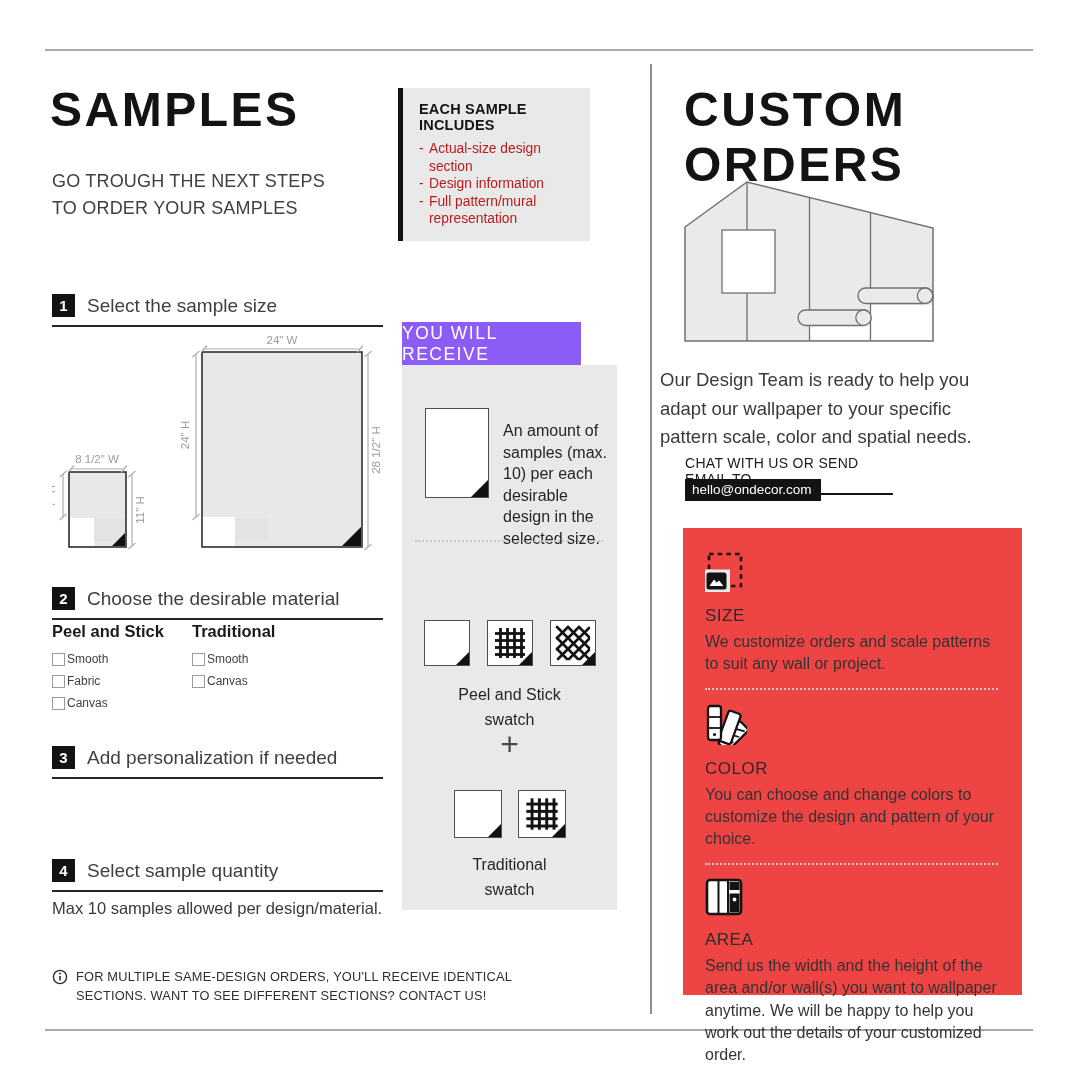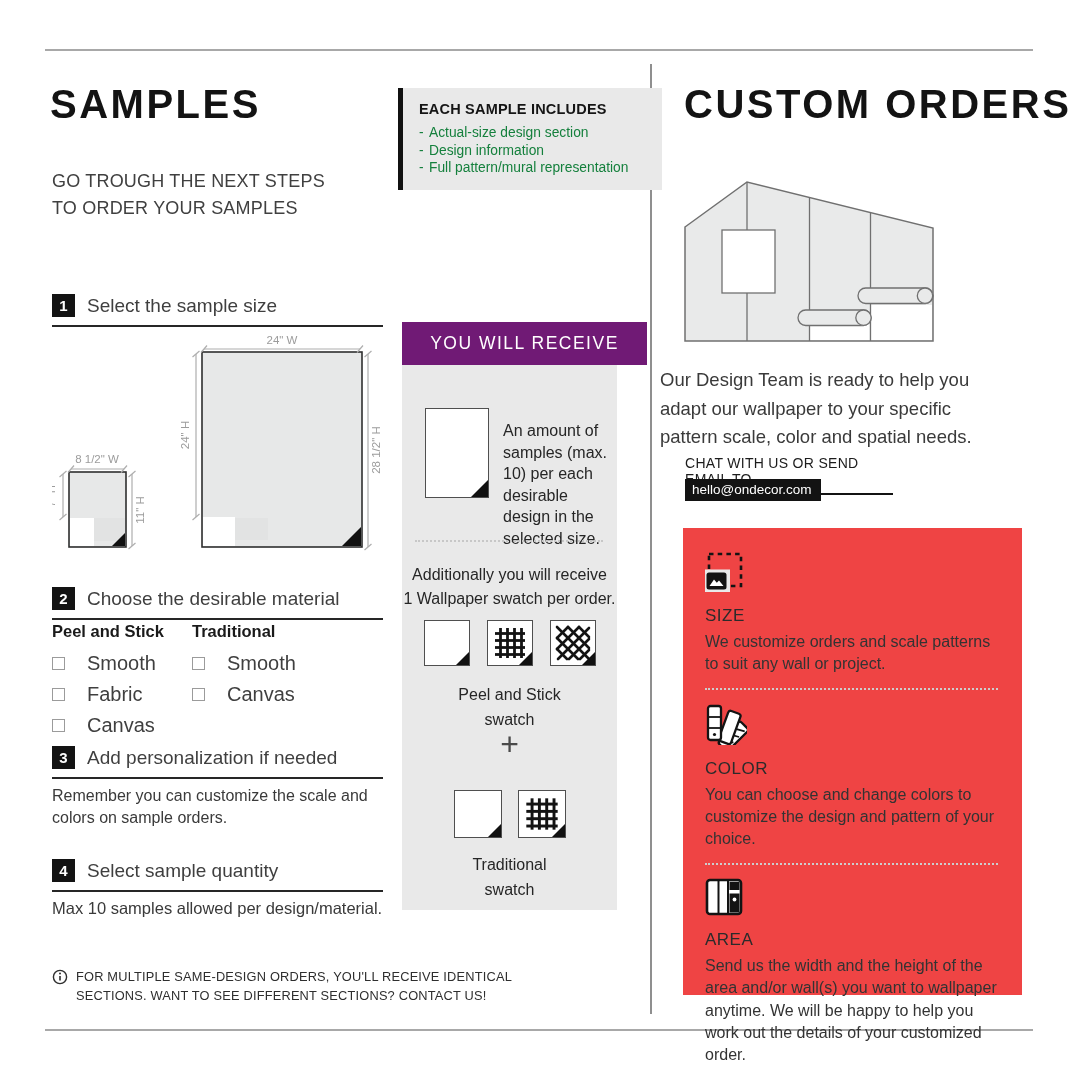--- a/index.html
+++ b/index.html
@@ -4,51 +4,51 @@
 <style>
   html,body{margin:0;padding:0;background:#fff;}
   #canvas{position:relative;width:1080px;height:1080px;background:#ffffff;
           font-family:"Liberation Sans",sans-serif;color:#2e2e2e;overflow:hidden;}
   .abs{position:absolute;}
   .preline{white-space:pre-line;}
   .rule{position:absolute;background:#a8a8a8;height:2px;width:988px;left:45px;}
   .vdivider{position:absolute;left:650px;top:64px;width:2px;height:950px;background:#8f8f8f;}
 
   
-  .big-title{font-size:40px;font-weight:600;letter-spacing:2.5px;color:#131313;}
+  .big-title{font-size:48px;font-weight:600;letter-spacing:2.5px;color:#131313;}
   .subtitle{font-size:18px;line-height:1.52;letter-spacing:.2px;color:#404040;}
 
   
-  .includes-box{left:398px;top:88px;width:264px;box-sizing:border-box;background:#e9e9e9;
+  .includes-box{left:398px;top:88px;width:192px;box-sizing:border-box;background:#e9e9e9;
     border-left:5px solid #111;padding:13px 12px 13px 16px;}
   .includes-box h2{margin:0 0 7px 0;font-size:14.5px;font-weight:700;letter-spacing:.2px;color:#151515;}
   .includes-box ul{margin:0;padding:0;list-style:none;}
-  .includes-box li{position:relative;padding-left:10px;font-size:13.8px;line-height:1.27;color:#15803d;}
+  .includes-box li{position:relative;padding-left:10px;font-size:13.8px;line-height:1.27;color:#b91c1c;}
   .includes-box li::before{content:"-";position:absolute;left:0;}
 
   
   .step-header{position:absolute;left:52px;width:331px;display:flex;gap:12px;align-items:center;
     padding-bottom:8px;border-bottom:2px solid #262626;}
   .step-num{width:23px;height:23px;background:#131313;color:#fff;font-size:15px;font-weight:700;
     display:flex;align-items:center;justify-content:center;flex:0 0 23px;}
   .step-label{font-size:19px;color:#3f3f3f;}
 
   
   .mat-title{font-size:16.5px;font-weight:700;color:#1a1a1a;margin-bottom:11px;}
-  .mat-row{display:flex;align-items:center;gap:22px;margin-bottom:8px;font-size:20px;color:#3f3f3f;}
+  .mat-row{display:flex;align-items:center;gap:2px;margin-bottom:8px;font-size:12px;color:#3f3f3f;}
   .cb{width:11px;height:11px;border:1.5px solid #9b9b9b;display:inline-block;flex:0 0 11px;}
 
   .body-text{font-size:16px;line-height:1.38;color:#3a3a3a;}
 
   
   .footer-note{left:52px;top:968px;display:flex;gap:8px;align-items:flex-start;width:470px;}
   .footer-note .txt{font-size:12.8px;line-height:1.45;letter-spacing:.2px;color:#2e2e2e;}
 
   
-  .banner{left:402px;top:322px;width:245px;height:43px;background:#701a75;color:#fff;
+  .banner{left:402px;top:322px;width:179px;height:43px;background:#8b5cf6;color:#fff;
     display:flex;align-items:center;justify-content:center;font-size:17.5px;letter-spacing:1.5px;}
   .receive-panel{left:402px;top:365px;width:215px;height:545px;background:#e9e9e9;}
   .sheet{position:absolute;background:#fff;border:1px solid #4f4f4f;}
   .fold{position:absolute;right:0;bottom:0;width:0;height:0;border-left:13px solid transparent;border-bottom:13px solid #111;}
   .fold-lg{border-left-width:17px;border-bottom-width:17px;}
   .panel-text{font-size:16px;line-height:1.35;color:#262626;}
   .dotted{border-top:2px dotted #c7c7c7;height:0;}
   .swatch{position:relative;width:44px;height:44px;background:#fff;border:1.3px solid #4f4f4f;box-sizing:content-box;}
   .swatch svg{display:block;width:100%;height:100%;}
   .center{text-align:center;}
@@ -162,21 +162,20 @@
     <div class="mat-row">
       <span class="cb"></span>
       <span>Canvas</span>
     </div>
   </div>
 
   <div class="step-header" style="top:746px;">
     <span class="step-num">3</span>
     <span class="step-label">Add personalization if needed</span>
   </div>
-  <div class="abs body-text" style="left:52px;top:785px;width:330px;">Remember you can customize the scale and colors on sample orders.</div>
 
   <div class="step-header" style="top:859px;">
     <span class="step-num">4</span>
     <span class="step-label">Select sample quantity</span>
   </div>
   <div class="abs body-text" style="left:52px;top:897px;width:345px;font-size:16.5px;">Max 10 samples allowed per design/material.</div>
 
   <div class="abs footer-note">
     <svg width="16" height="16" viewBox="0 0 16 16" style="margin-top:1px;flex:0 0 16px;">
       <circle cx="8" cy="8" r="6.6" fill="none" stroke="#2e2e2e" stroke-width="1.4"></circle>
@@ -191,22 +190,20 @@
 
   <div class="abs receive-panel">
 
     <div class="sheet" style="left:23px;top:43px;width:62px;height:88px;">
       <span class="fold fold-lg"></span>
     </div>
     <div class="abs panel-text" style="left:101px;top:55px;width:112px;">An amount of samples (max. 10) per each desirable design in the selected size.</div>
 
     <div class="abs dotted" style="left:13px;top:175px;width:188px;"></div>
 
-    <div class="abs panel-text preline center" style="left:0;top:198px;width:215px;line-height:1.5;">Additionally you will receive
-1 Wallpaper swatch per order.</div>
 
     <div class="abs" style="left:0;top:255px;width:215px;display:flex;justify-content:center;gap:17px;">
       <div class="swatch">
         <span class="fold"></span>
       </div>
       <div class="swatch">
         <svg viewBox="0 0 44 44">
           <g stroke="#131313" stroke-width="2.8">
             <line x1="12.5" y1="7" x2="12.5" y2="37"></line>
               <line x1="19.5" y1="7" x2="19.5" y2="37"></line>

